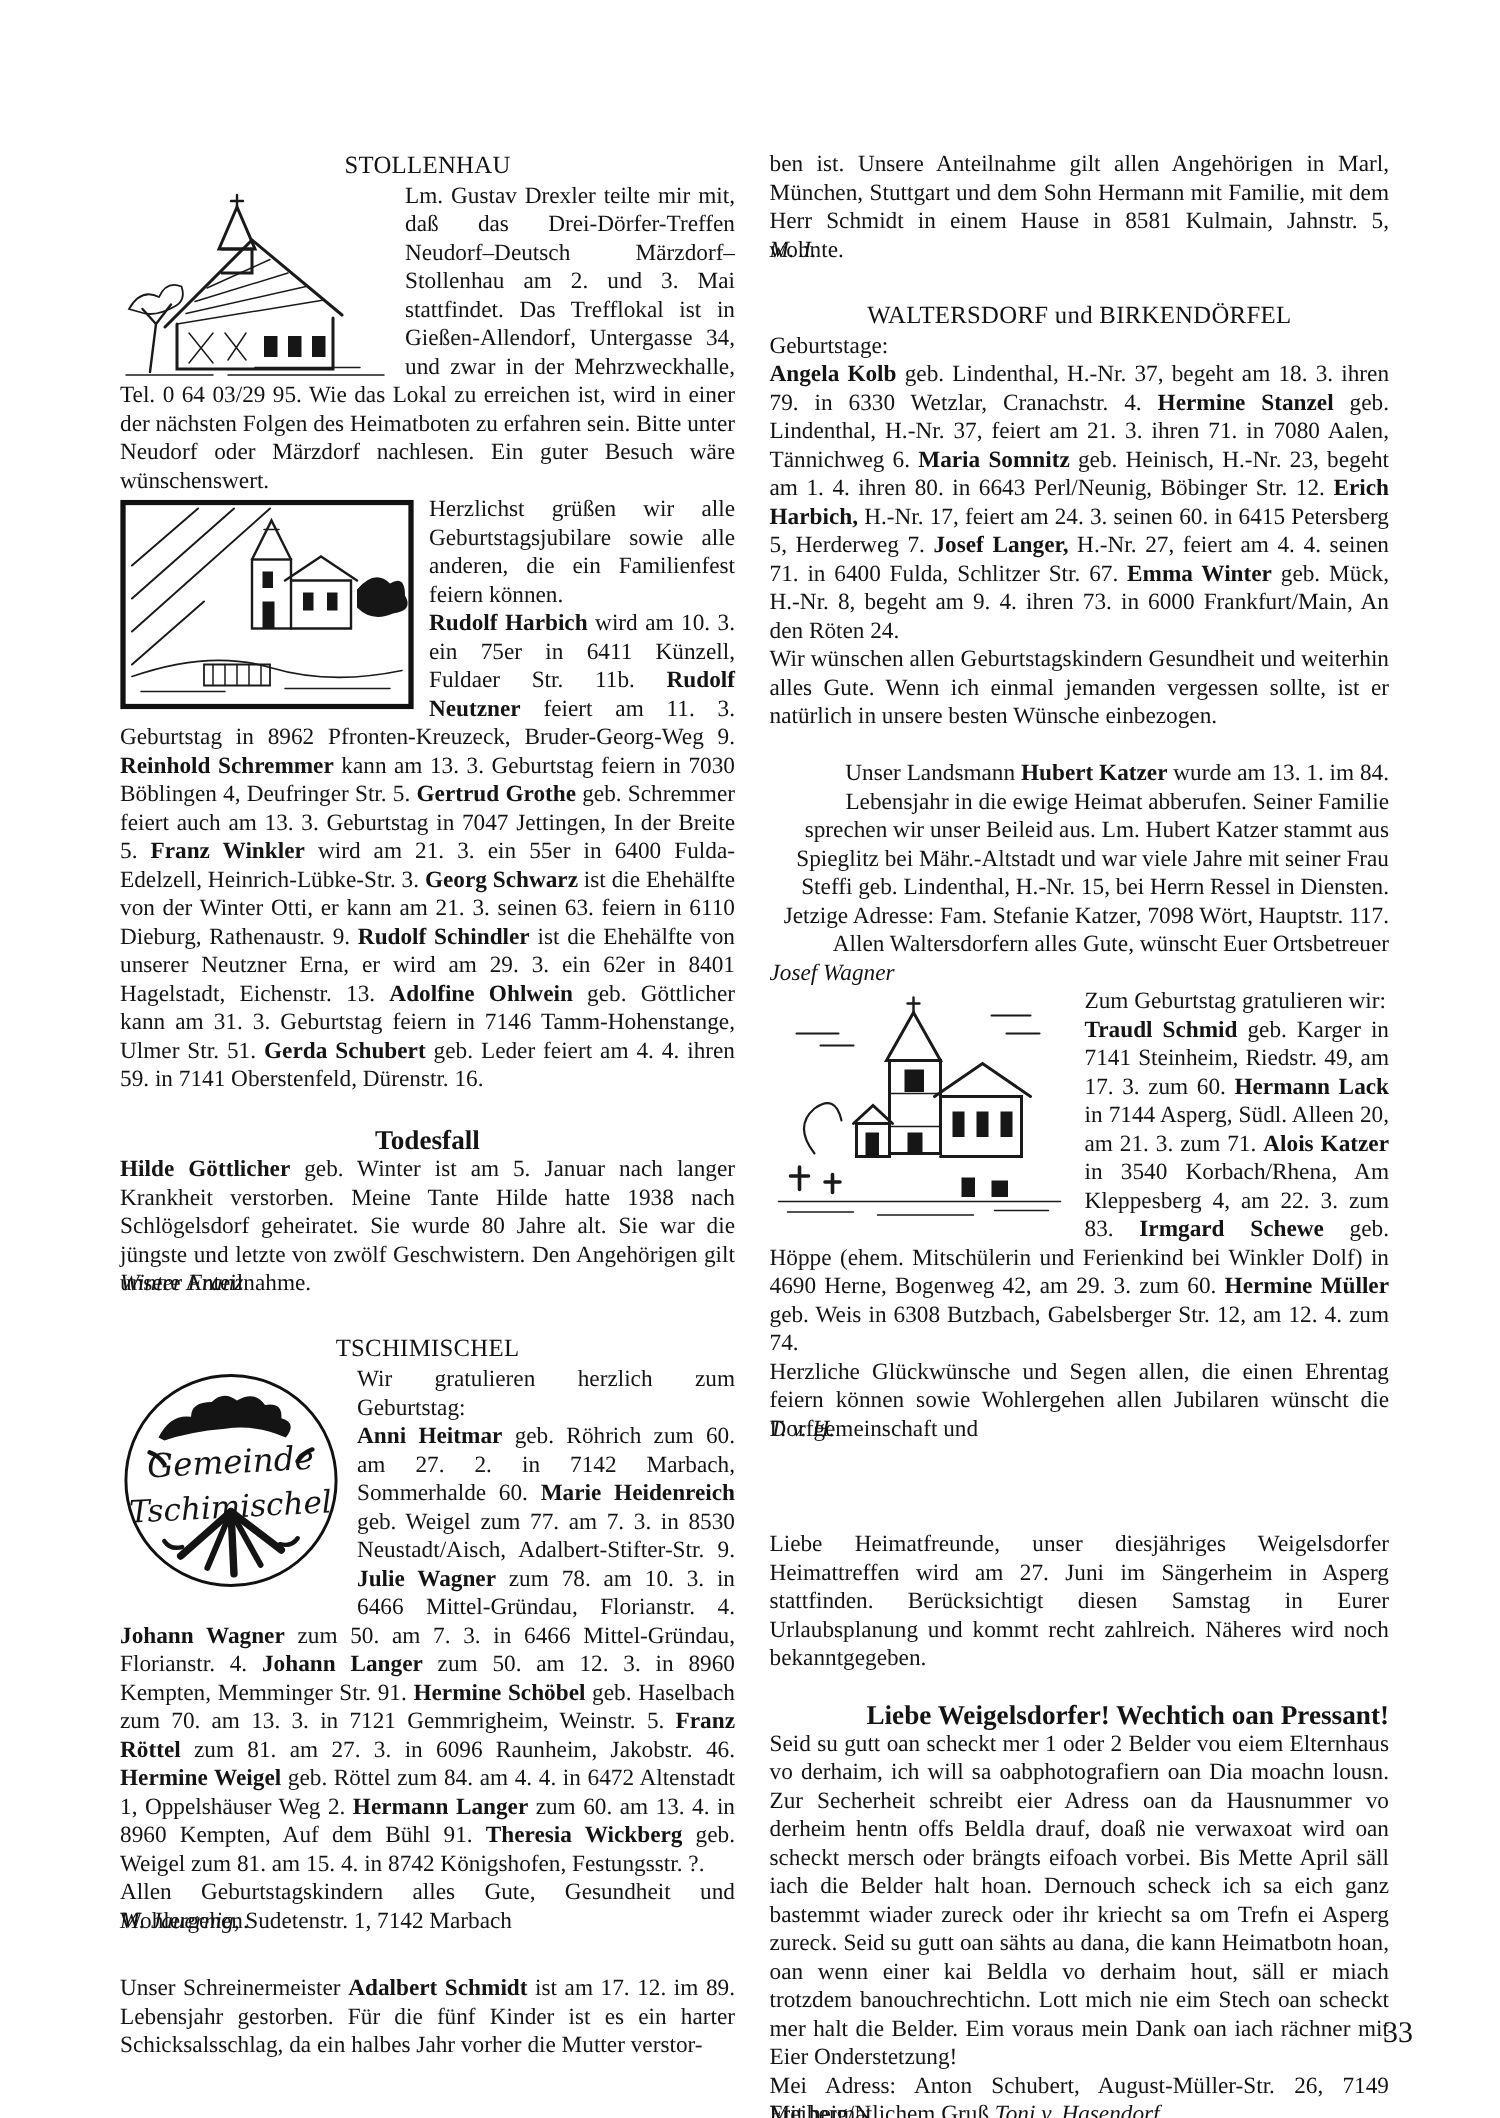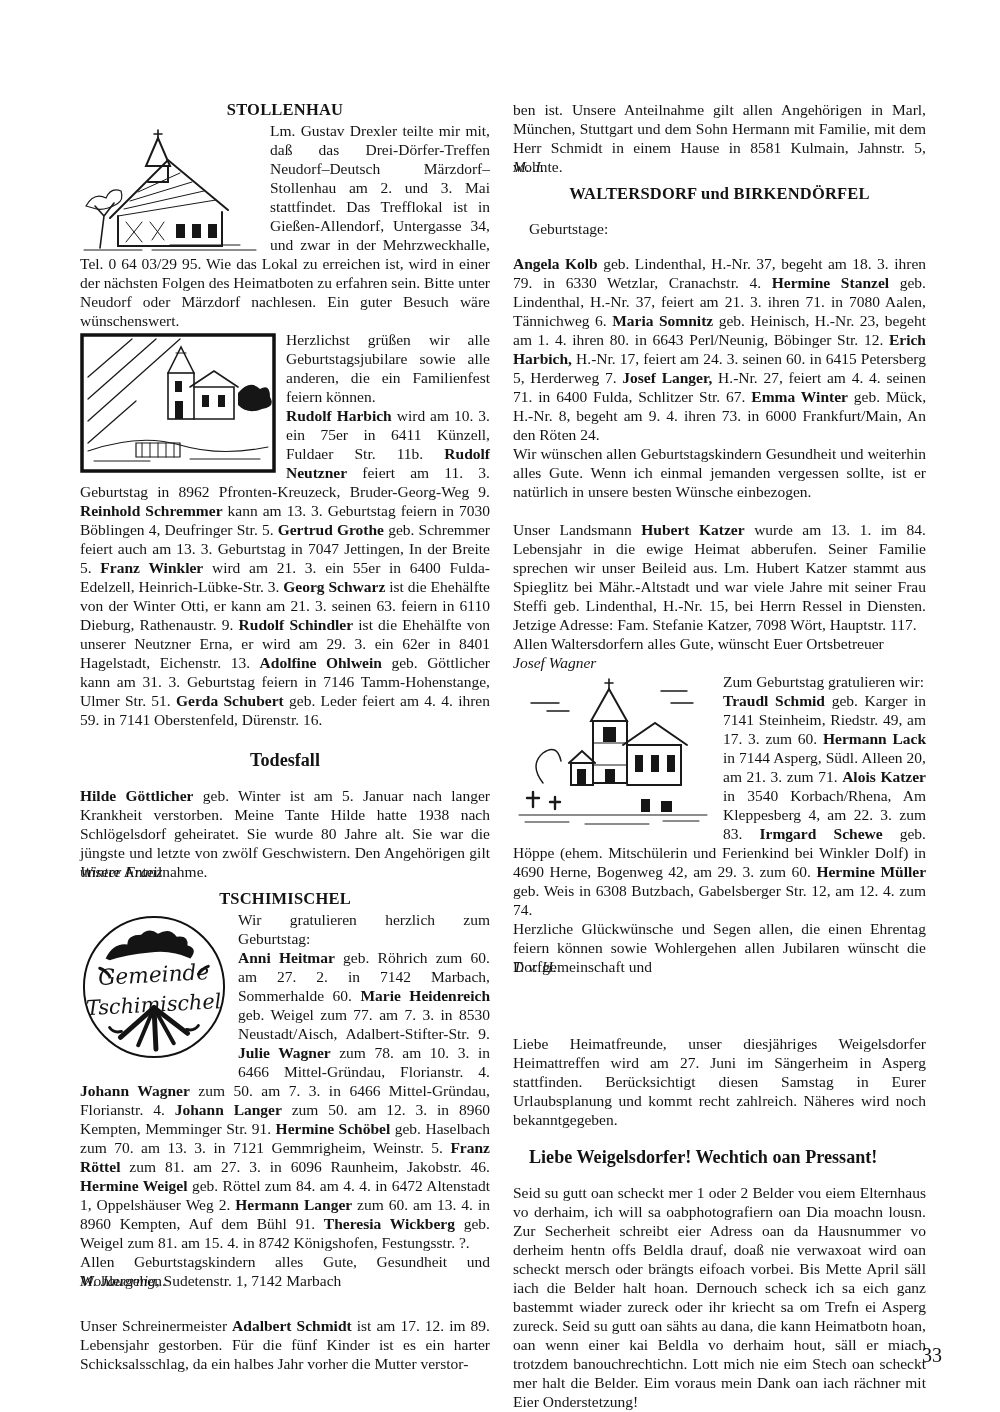--- a/index.html
+++ b/index.html
@@ -1,26 +1,26 @@
 <!DOCTYPE html>
 <html lang="de"><head>
 <meta charset="utf-8">
 <style>
   html,body{margin:0;padding:0;background:#d9d9d9;}
   .page{position:relative;width:1000px;height:1412px;background:#ffffff;
         font-family:"Liberation Serif","DejaVu Serif",serif;color:#141414;overflow:hidden;}
   .col{position:absolute;top:100px;font-size:15.5px;line-height:19px;text-align:justify;}
   .col-left{left:80px;width:410px;}
   .col-right{left:513px;width:413px;}
-  .head{font-size:16.5px;font-weight:bold;text-align:center;margin:0 0 2px 0;clear:both;letter-spacing:.2px;}
-  .subhead{font-weight:bold;margin:16px;text-align:left;clear:both;}
+  .head{font-size:16.5px;font-weight:normal;text-align:center;margin:0 0 2px 0;clear:both;letter-spacing:.2px;}
+  .subhead{font-weight:bold;margin:0;text-align:left;clear:both;}
   p{margin:0;}
   .sig{text-align:left;}
-  .pull{margin-top:-19px;} .mt14{margin-top:14px;} .mt16{margin-top:8px;}
-  .mt19{margin-top:19px;} .mt22{margin-top:22px;text-align:center;} .mt26{margin-top:26px;} .mt38{margin-top:58px;}
+  .pull{margin-top:-19px;} .mt14{margin-top:14px;} .mt16{margin-top:24px;}
+  .mt19{margin-top:19px;text-align:right;} .mt22{margin-top:22px;text-align:center;} .mt26{margin-top:26px;} .mt38{margin-top:58px;}
   .fig{float:left;margin:3px 10px 2px 0;}
   .b{font-weight:bold;} .i{font-style:italic;}
   .pagenum{position:absolute;left:922px;top:1344px;font-size:20px;}
   svg{display:block;}
 </style>
 </head>
 <body>
 
 <div class="page">
 

